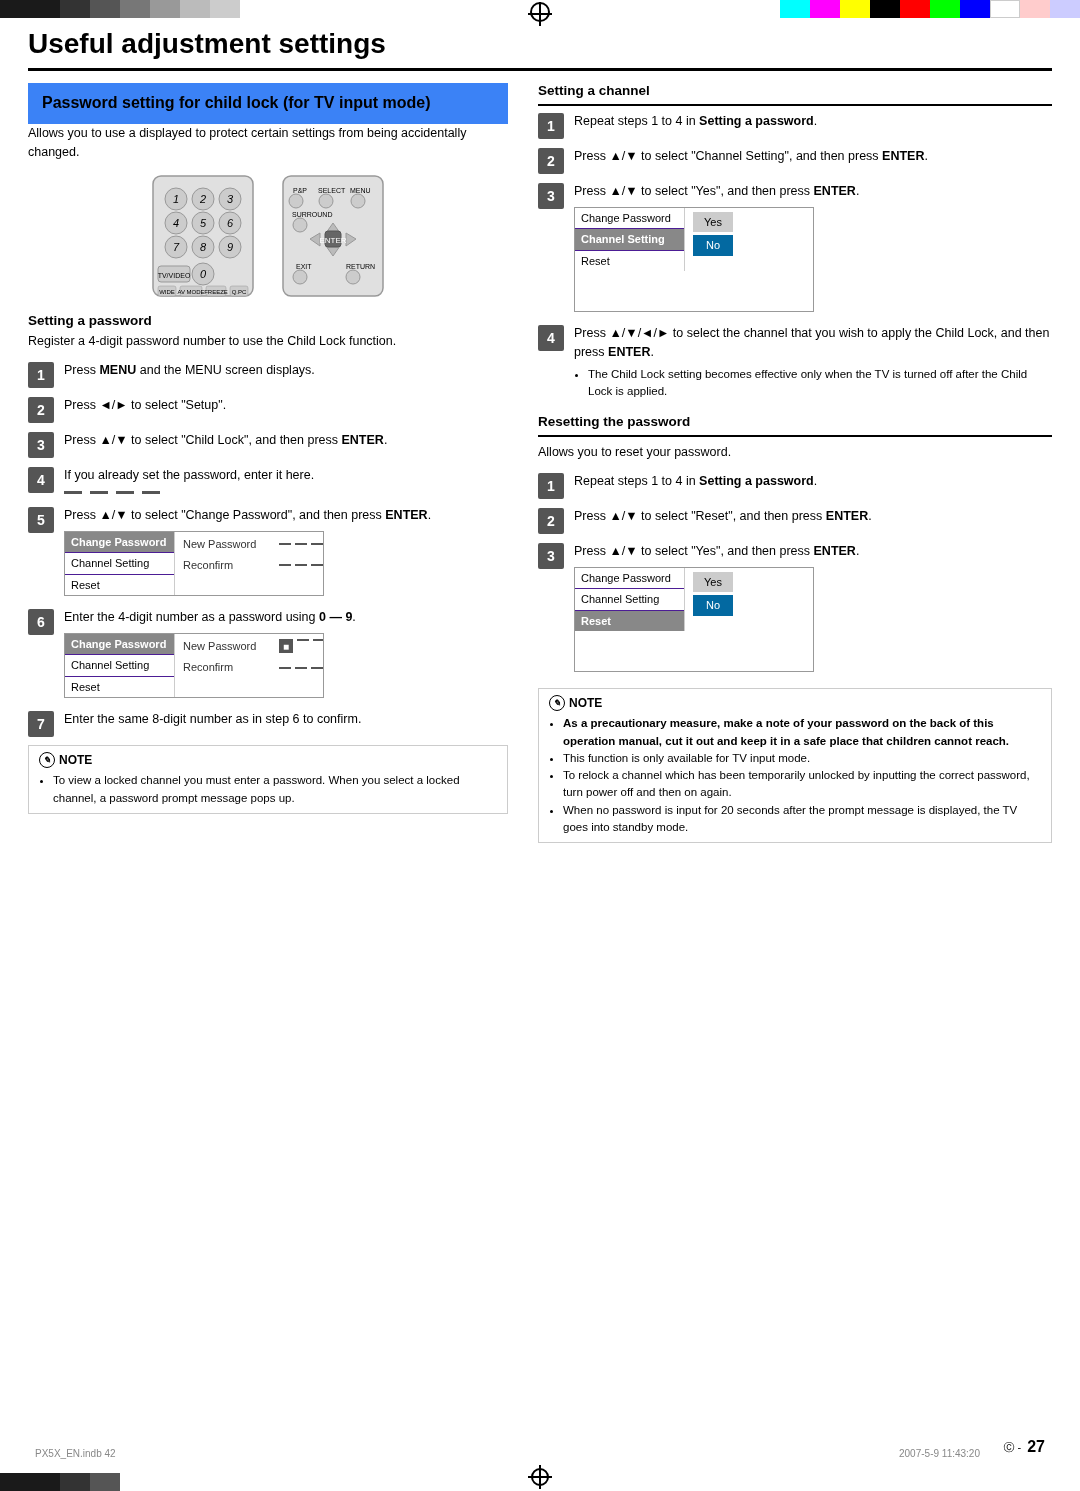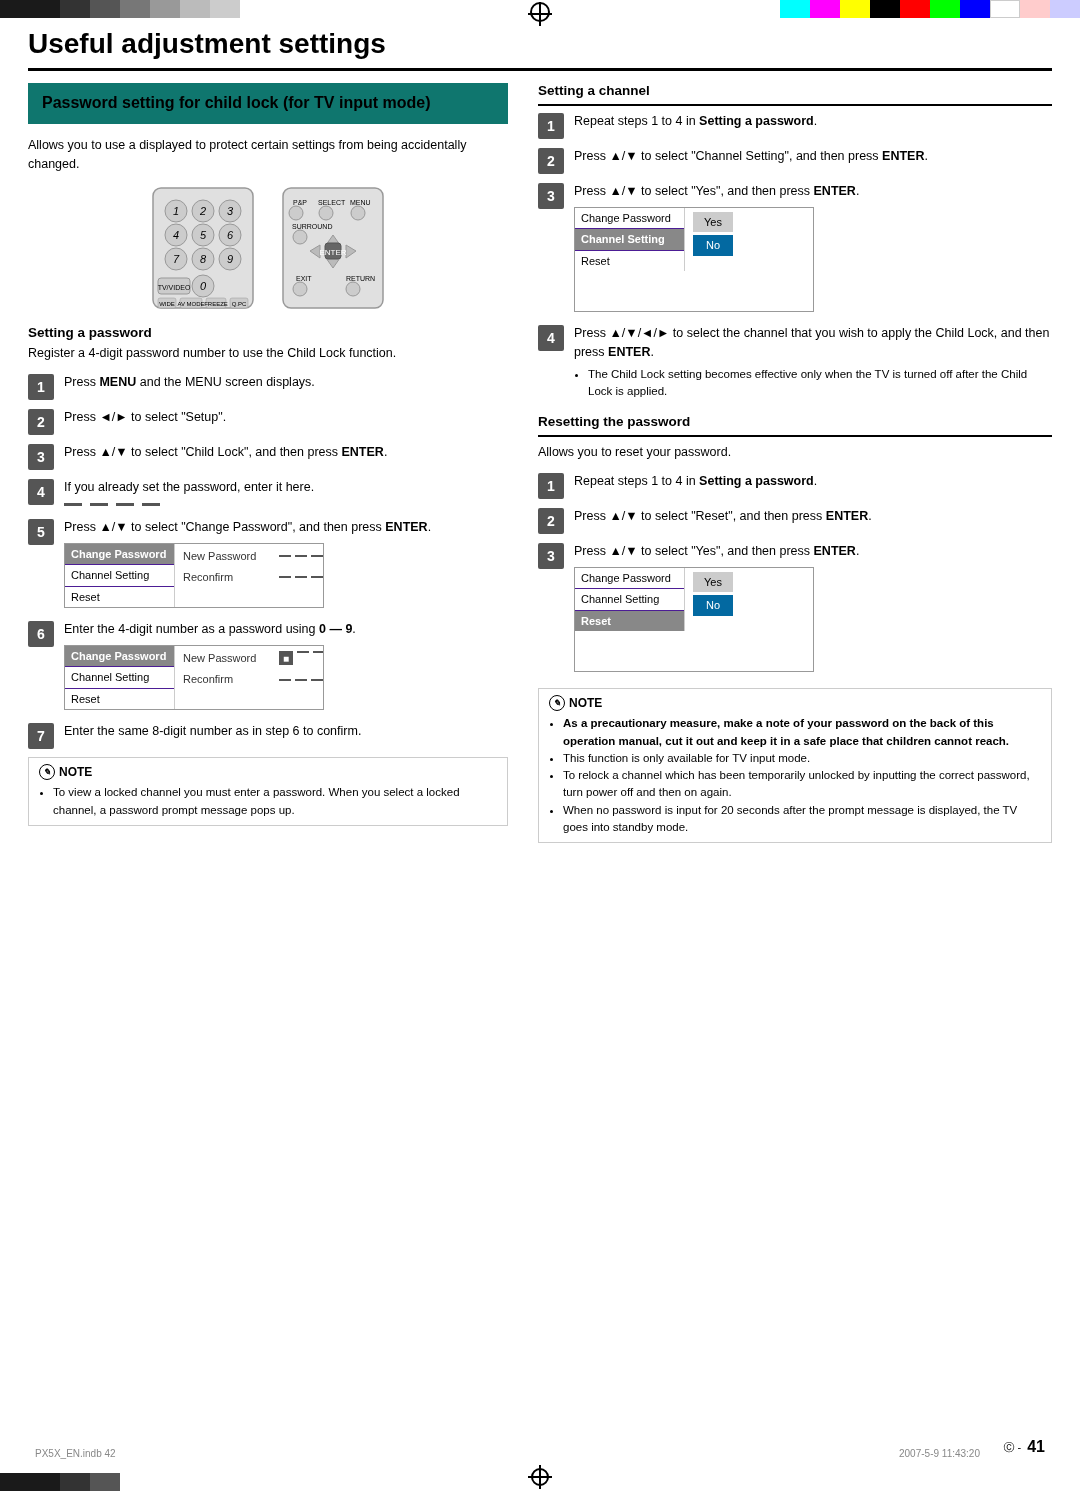--- a/index.html
+++ b/index.html
@@ -112,23 +112,22 @@
     .left-col {
       width: 480px;
       flex-shrink: 0;
     }
     .right-col {
       flex: 1;
     }
 
     
     .section-box {
-      background: #0f766e;
+      background: #3b82f6;
       padding: 10px 14px;
-      margin-bottom: 12px;
     }
     .section-box-title {
       font-size: 16px;
       font-weight: bold;
       line-height: 1.3;
     }
 
     
     .desc-text {
       font-size: 12.5px;
@@ -692,21 +691,21 @@
         </ul>
       </div>
 
     </div>
   </div>
 
 </div>
 
 <div style="position:absolute; bottom:35px; right:35px; display:flex; align-items:center; gap:6px;">
   <span style="font-size:11px;">Ⓒ -</span>
-  <span style="font-size:16px; font-weight:bold;">41</span>
+  <span style="font-size:16px; font-weight:bold;">27</span>
 </div>
 
 <div class="footer-info" style="position:absolute; bottom:32px; left:35px; font-size:10px; color:#888;">PX5X_EN.indb  42</div>
 <div class="footer-date" style="position:absolute; bottom:32px; right:100px; font-size:10px; color:#888;">2007-5-9   11:43:20</div>
 
 <div class="color-bar-bottom">
   <div class="b1"></div>
   <div class="b2"></div>
   <div class="g1"></div>
   <div class="spacer"></div>

